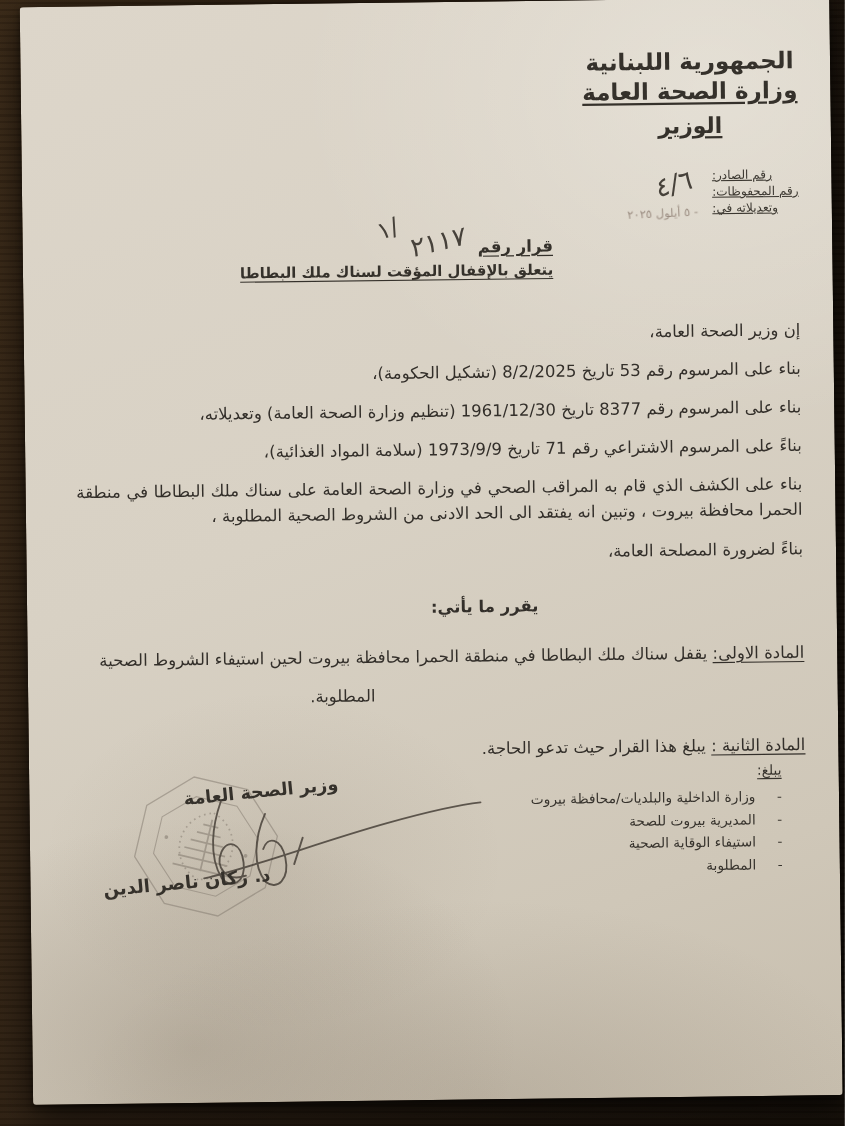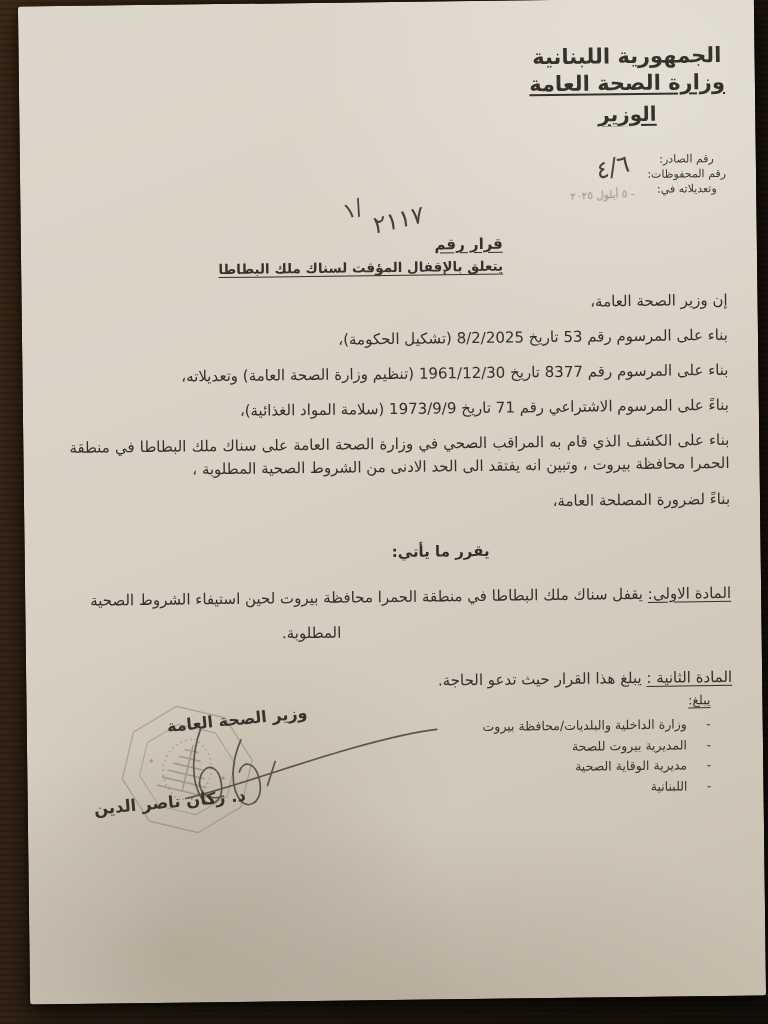--- a/index.html
+++ b/index.html
@@ -21,30 +21,30 @@
       radial-gradient(620px 520px at 85% 8%, rgba(255,255,250,0.28), transparent 60%),
       linear-gradient(160deg,#ddd6ca 0%,#d8d1c4 45%,#cfc7b8 80%,#c7beae 100%);
     box-shadow:0 10px 30px rgba(0,0,0,0.65), 0 2px 6px rgba(0,0,0,0.45);
     color:#35312b;
   }
   .hdr{position:absolute;top:44px;right:30px;direction:rtl;text-align:center;line-height:1.3;}
   .hdr-line{font-weight:bold;font-size:21px;white-space:nowrap;}
   .u{text-decoration:underline;text-underline-offset:3px;}
   .hdr-minister{font-size:20px;letter-spacing:2px;margin-top:3px;}
 
-  .meta{position:absolute;top:153px;right:30px;direction:rtl;text-align:center;font-size:11px;line-height:15px;color:#3c3831;}
+  .meta{position:absolute;top:153px;right:30px;direction:rtl;text-align:left;font-size:11px;line-height:15px;color:#3c3831;text-decoration:underline;}
   .meta div{white-space:nowrap;}
   .hw{color:#46413a;}
   .hw-archive{position:absolute;top:156px;right:126px;font-size:24px;transform:rotate(-14deg) skewX(-6deg);line-height:1;}
   .date-stamp{position:absolute;top:189px;right:122px;direction:rtl;font-size:10.5px;white-space:nowrap;
     color:rgba(112,92,80,0.62);filter:blur(0.4px);transform:rotate(-2deg);}
 
   .decree{position:absolute;top:198px;right:254px;direction:rtl;text-align:right;}
   .decree-row{display:flex;align-items:flex-start;gap:10px;}
-  .decree-label{font-size:15px;font-weight:bold;margin-top:36px;white-space:nowrap;}
+  .decree-label{font-size:15px;font-weight:bold;margin-top:16px;white-space:nowrap;}
   .hw-num{font-size:24px;transform:rotate(-13deg) skewX(-8deg);margin-top:8px;line-height:1;}
   .hw-slash{font-size:22px;transform:rotate(-20deg);margin-top:-2px;line-height:1;}
   .decree-subject{font-size:13.5px;font-weight:bold;margin-top:5px;white-space:nowrap;}
 
   .body{position:absolute;top:291px;right:30px;left:46px;direction:rtl;text-align:right;font-size:15px;line-height:22px;color:#332f2a;}
   .body p{margin:0 0 13px;}
   .clause-long{text-align:justify;text-align-last:right;line-height:23px;}
   .decides{text-align:center;font-weight:bold;margin:27px 60px 0 140px !important;}
   .article{margin-top:23px !important;}
   .article-line2{text-align:center;margin:1px 180px 0 0;line-height:22px;}
@@ -112,25 +112,25 @@
       <li>
           <span class="dash">-</span>
           <span>وزارة الداخلية والبلديات/محافظة بيروت</span>
         </li>
       <li>
           <span class="dash">-</span>
           <span>المديرية بيروت للصحة</span>
         </li>
       <li>
           <span class="dash">-</span>
-          <span>مديرية الوقاية الصحية</span>
+          <span>استيفاء الوقاية الصحية</span>
         </li>
       <li>
           <span class="dash">-</span>
-          <span>اللبنانية</span>
+          <span>المطلوبة</span>
         </li>
     </ul>
   </div>
 
   <div class="sig">
     <svg class="stamp" width="172" height="150" viewBox="0 0 172 150">
       <g transform="rotate(14 86 75)" stroke="#847b70" fill="none" stroke-width="1.2">
         <polygon points="147,99 111,134 61,134 25,99 25,51 61,16 111,16 147,51"></polygon>
         <polygon points="131,92 105,117 67,117 41,92 41,58 67,33 105,33 131,58" stroke-width="1"></polygon>
         <path d="M86,44 a32,32 0 0 1 0,62" stroke-dasharray="1.5,3.5" stroke-width="1.6"></path>

